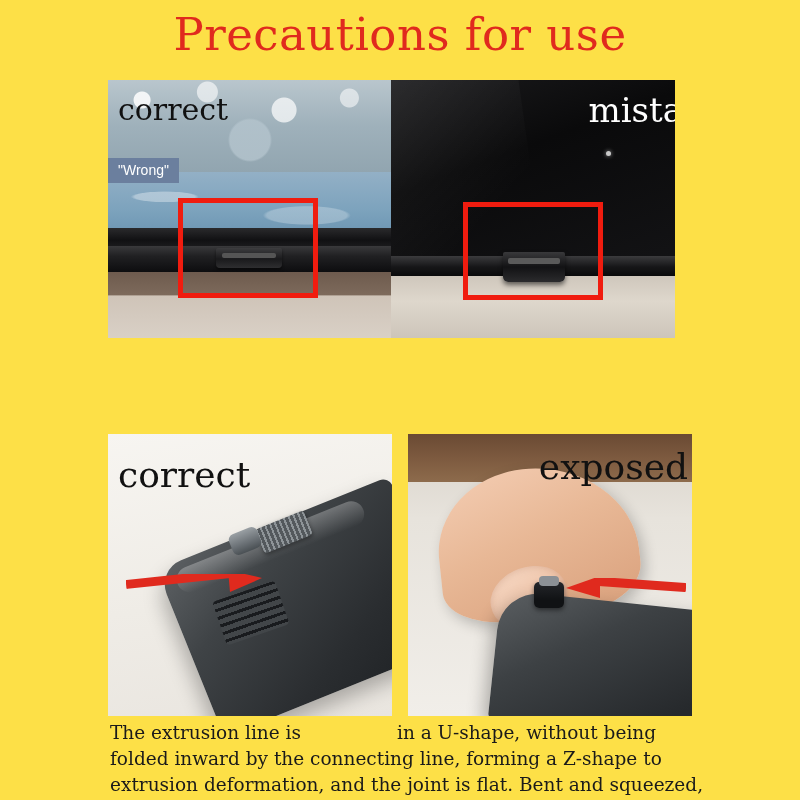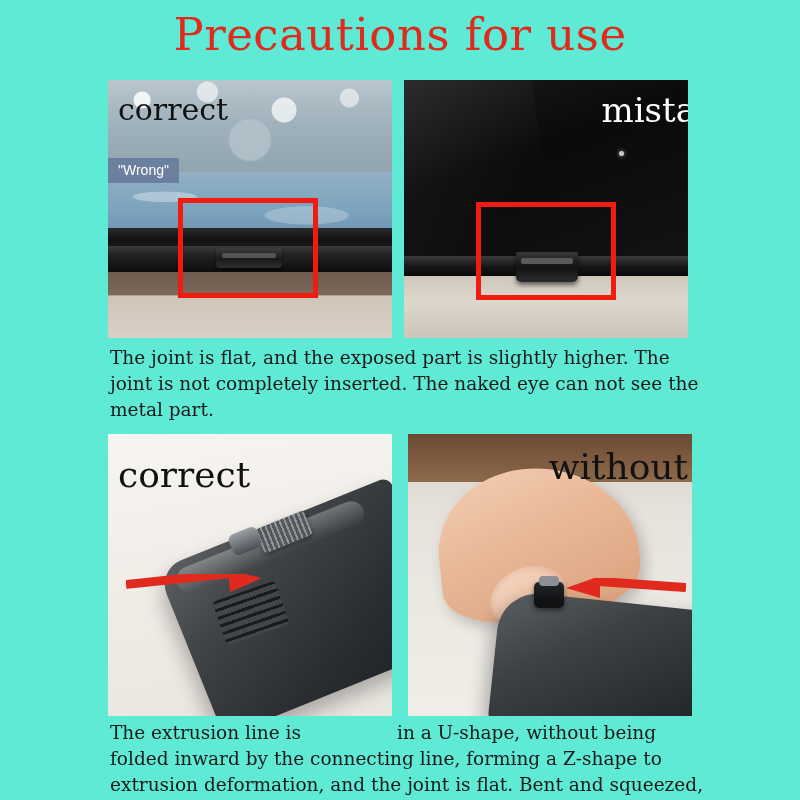--- a/index.html
+++ b/index.html
@@ -11,21 +11,21 @@
     height: 800px;
     background: #ffffff;
     font-family: "Liberation Sans", sans-serif;
     overflow: hidden;
     position: relative;
   }
   .page {
     position: relative;
     width: 800px;
     height: 800px;
-    background: #5eead4;
+    background: #fde047;
   }
   .title {
     position: absolute;
     top: 8px;
     left: 0;
     width: 800px;
     text-align: center;
     color: #e02a1e;
     font-size: 45px;
     font-family: "DejaVu Serif", serif;
@@ -38,21 +38,21 @@
     position: absolute;
     left: 108px;
     top: 80px;
     width: 284px;
     height: 258px;
     overflow: hidden;
     background: #cfd7dc;
   }
   .sec1-right {
     position: absolute;
-    left: 404px;
+    left: 391px;
     top: 80px;
     width: 284px;
     height: 258px;
     overflow: hidden;
     background: #141414;
   }
 
   
   .ph {
     position: absolute;
@@ -359,21 +359,20 @@
         <div class="ph2-dot"></div>
       </div>
       <div class="ph2-edge"></div>
       <div class="ph2-desk"></div>
       <div class="ph2-connector"></div>
     </div>
     <div class="redbox2"></div>
     <div class="label-mistake-1">mista</div>
   </div>
 
-  <div class="caption1">The joint is flat, and the exposed part is slightly higher. The joint is not completely inserted. The naked eye can not see the metal part.</div>
 
   <div class="sec2-left">
     <div class="l2-bg"></div>
     <div class="l2-device">
       <div class="l2-dev-sheen"></div>
       <div class="l2-vent"></div>
     </div>
     <div class="l2-knurl"></div>
     <div class="l2-plug"></div>
     <svg class="arrow-left-1" viewBox="0 0 140 20">
@@ -392,21 +391,21 @@
       <div class="r2-nail"></div>
     </div>
     <div class="r2-device"></div>
     <div class="r2-plug"></div>
     <svg class="arrow-right-2" viewBox="0 0 120 20">
       <g fill="#e02a1e">
         <rect x="28" y="5" width="92" height="9" rx="1" transform="rotate(4 120 10)"></rect>
         <polygon points="34,-2 0,10 34,20"></polygon>
       </g>
     </svg>
-    <div class="label-mistake-2">without</div>
+    <div class="label-mistake-2">exposed</div>
   </div>
 
   <div class="caption2">
     <span>The extrusion line is</span><span class="gap"></span><span>in a U-shape, without being folded inward</span>
     <span>by the connecting line, forming a Z-shape to extrusion deformation, and</span>
     <span>the joint is flat. Bent and squeezed, the joint is not inserted</span>
   </div>
 
 </div>
 

